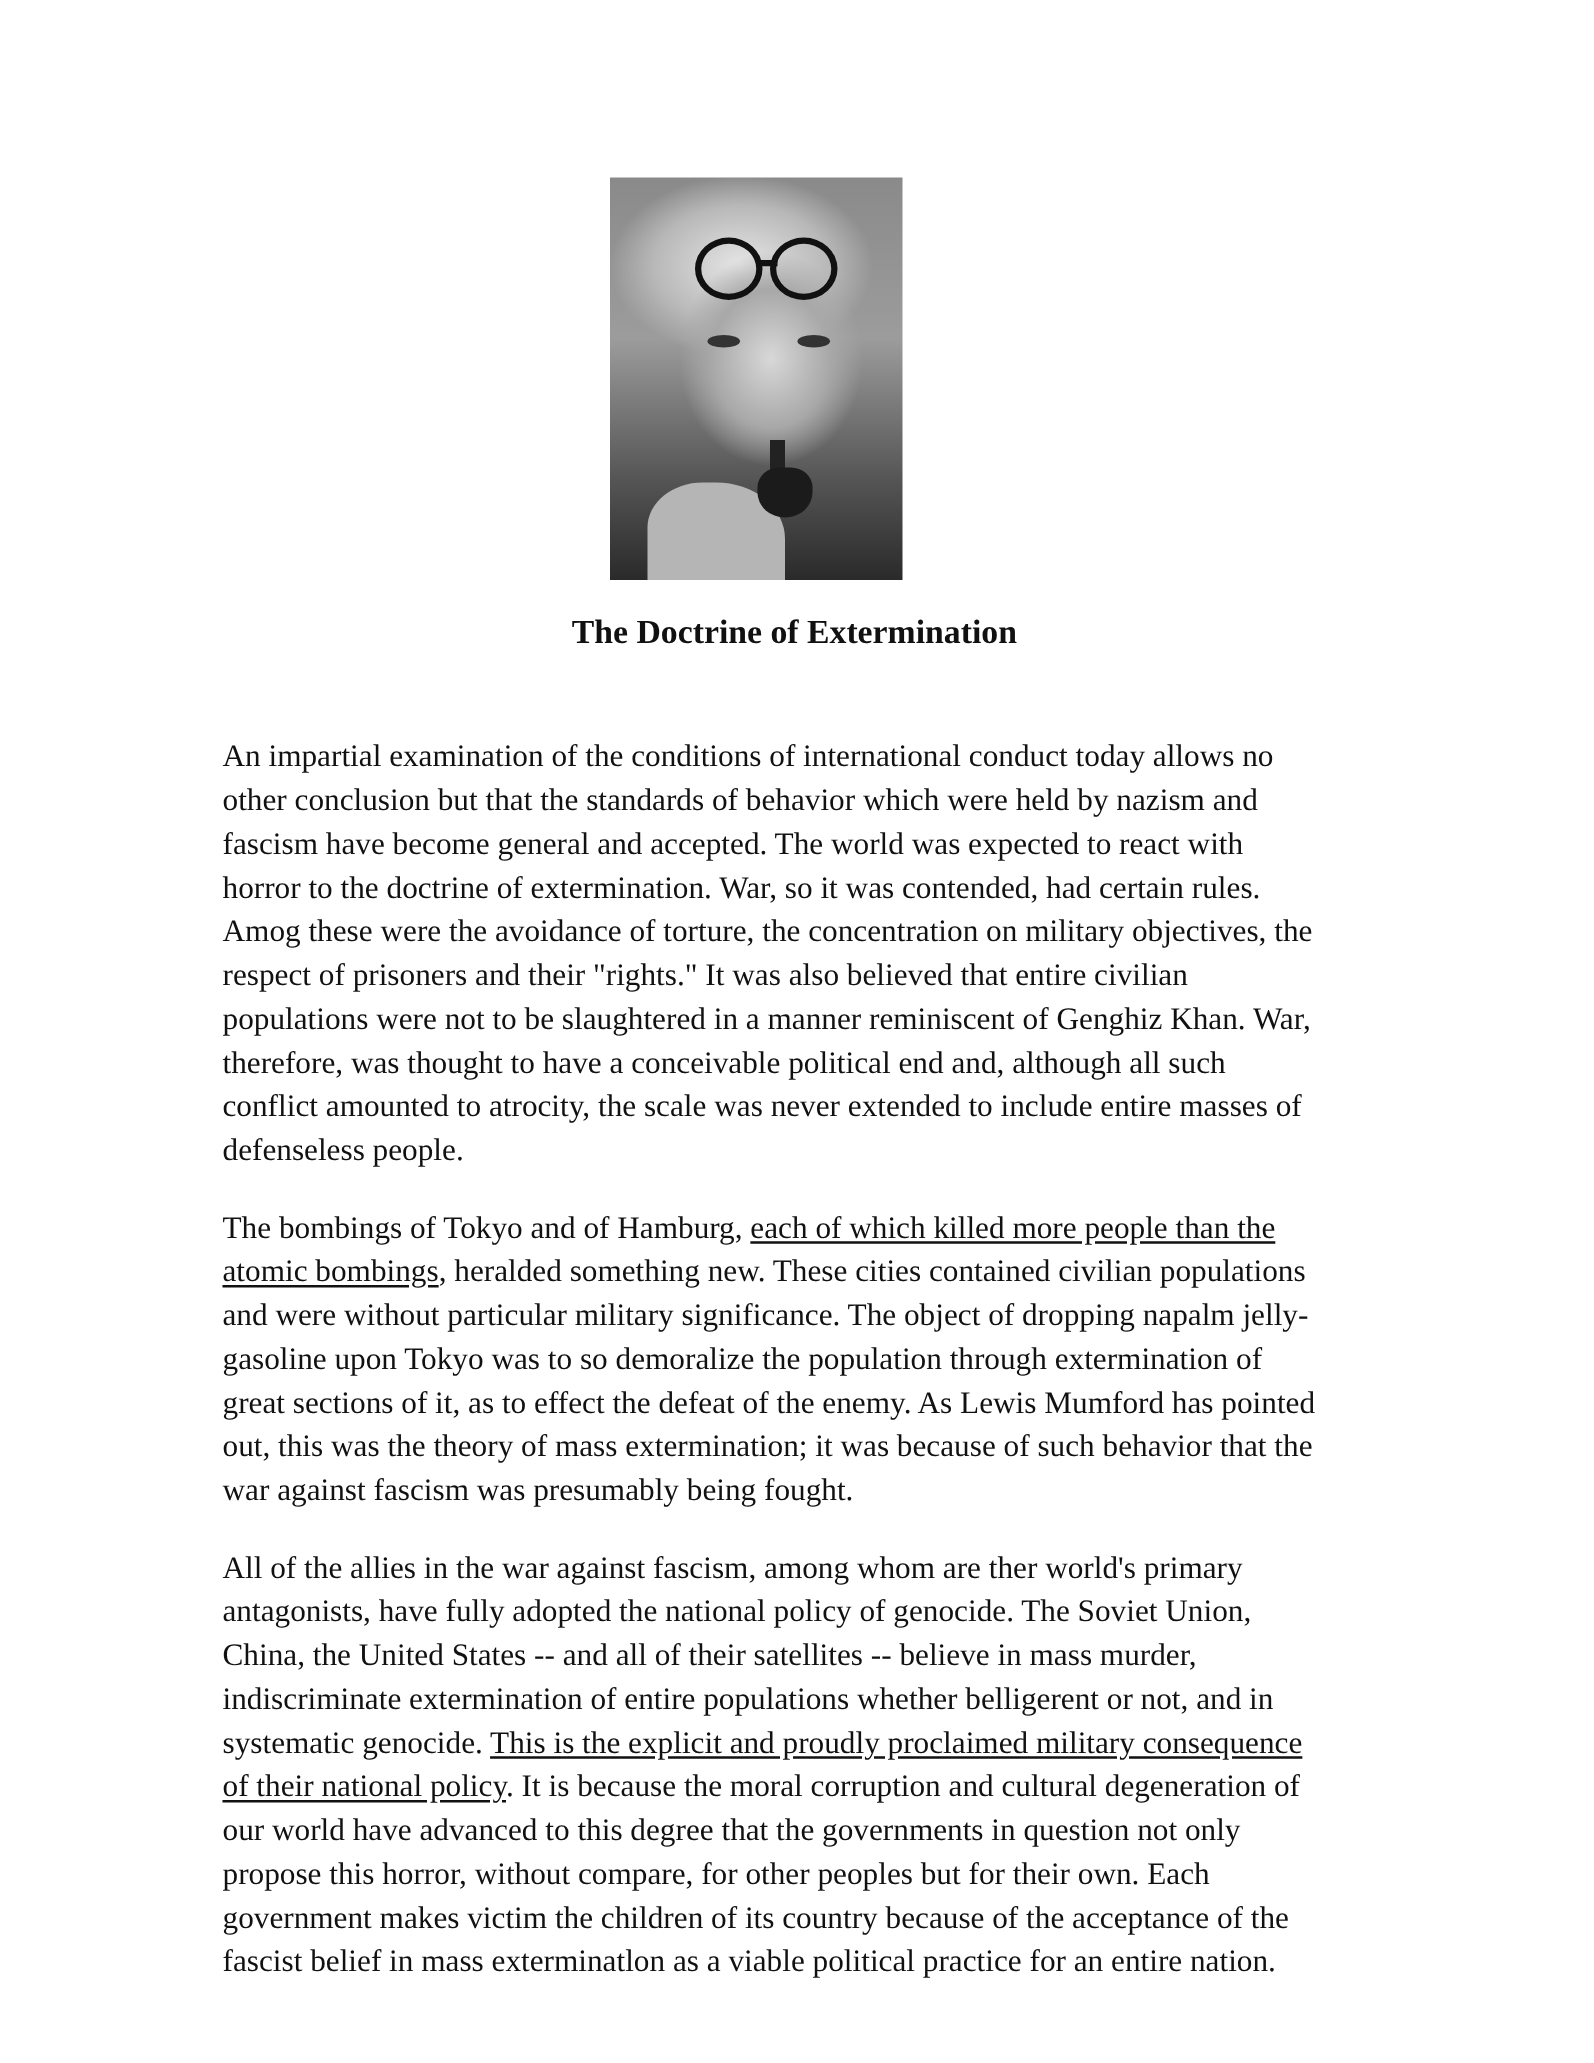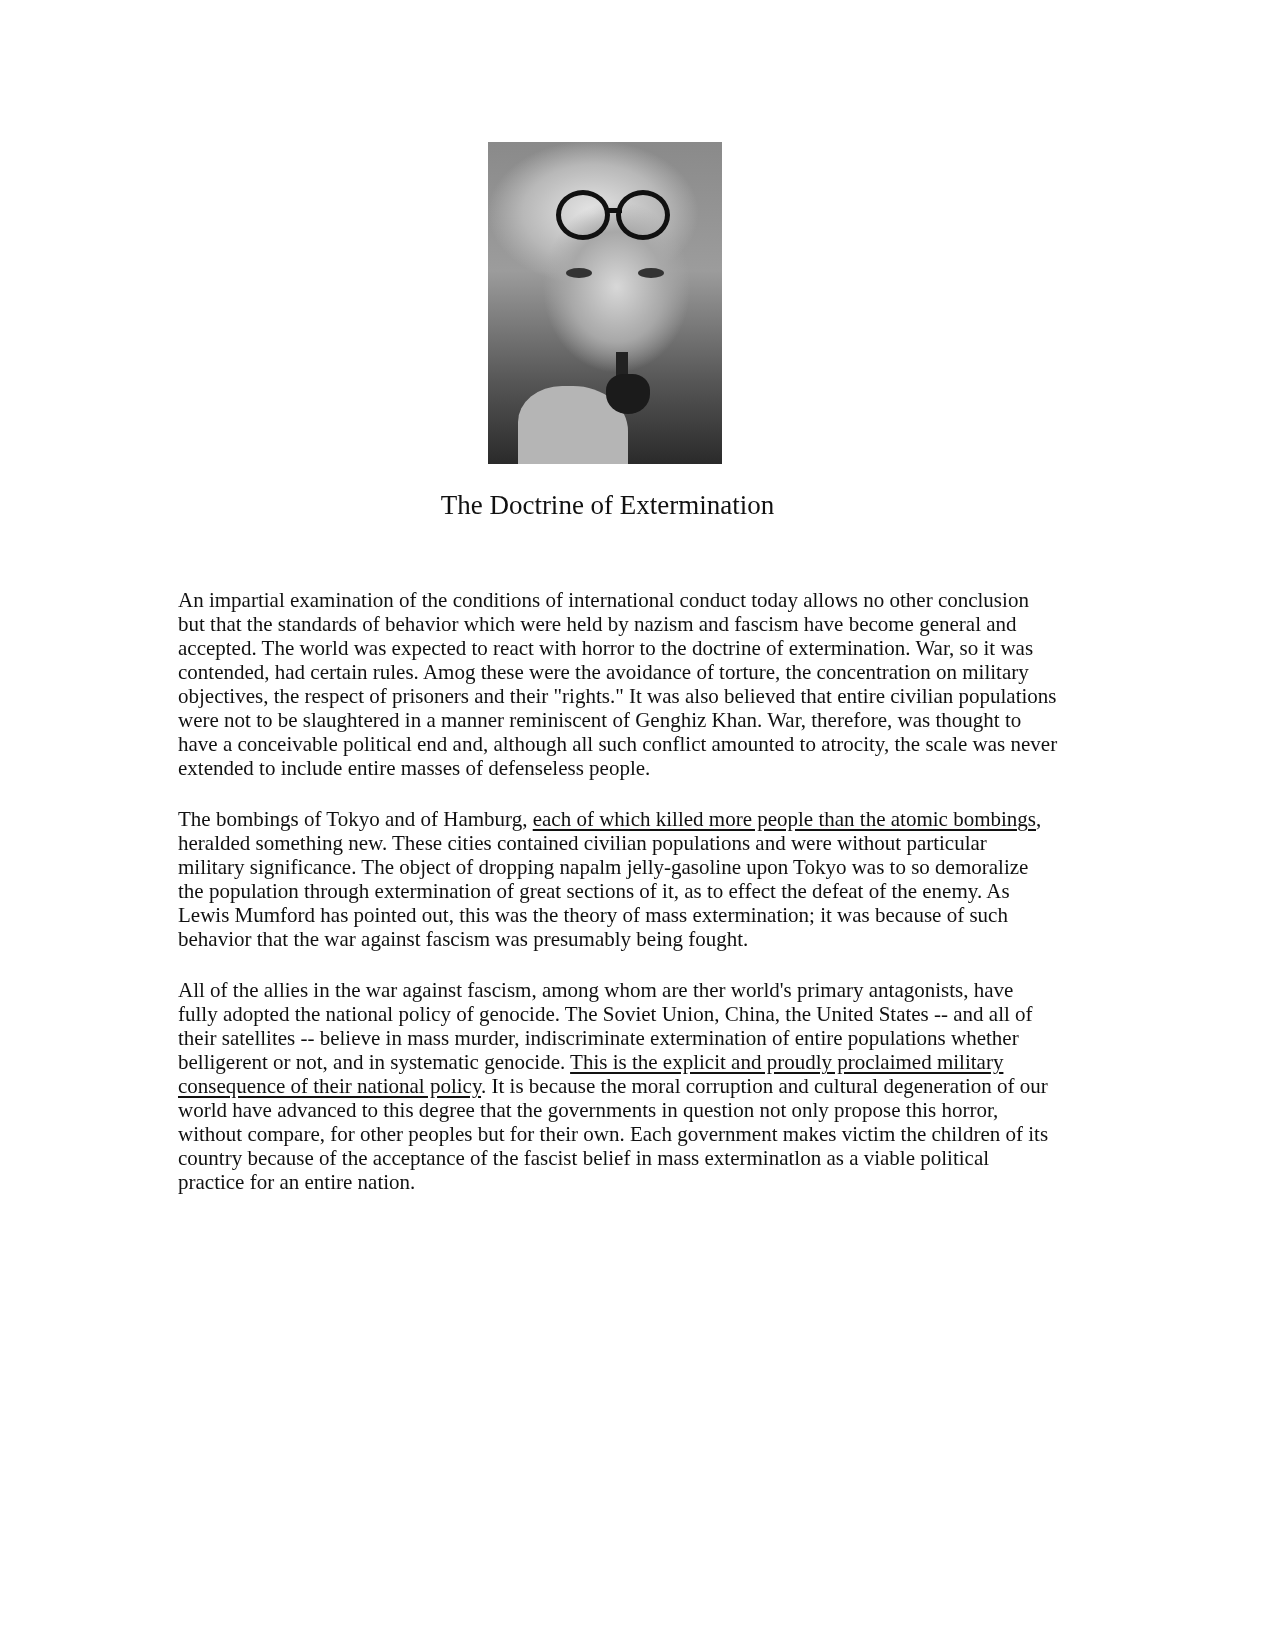--- a/index.html
+++ b/index.html
@@ -18,25 +18,25 @@
     .photo .glasses-l { left: 68px; }
     .photo .glasses-r { left: 128px; }
     .photo .bridge { position: absolute; left: 120px; top: 66px; width: 14px; height: 5px; background: #111; }
     .photo .eye { position: absolute; top: 126px; width: 26px; height: 10px; background: #333; border-radius: 50%; }
     .photo .eye.l { left: 78px; } .photo .eye.r { left: 150px; }
     .photo .pipe { position: absolute; left: 118px; top: 232px; width: 44px; height: 40px; background: #1b1b1b; border-radius: 40% 40% 50% 50%; }
     .photo .stem { position: absolute; left: 128px; top: 210px; width: 12px; height: 28px; background: #222; }
     .photo .hand { position: absolute; left: 30px; top: 244px; width: 110px; height: 90px; background: #b5b5b5; border-radius: 40% 50% 0 0; }
     .title-block {
       position: absolute; left: 0; top: 488px; width: 1215px; text-align: center;
-      font-family: "Liberation Serif", serif; font-weight: normal; font-size: 27px; line-height: 34px;
+      font-family: "Liberation Serif", serif; font-weight: bold; font-size: 27px; line-height: 34px; padding-left: 28px;
     }
     .body-text {
       position: absolute; left: 178px; top: 588px; width: 880px;
-      font-family: "Liberation Serif", serif; font-size: 21px; line-height: 24px;
+      font-family: "Liberation Serif", serif; font-size: 25px; line-height: 35px;
     }
     .body-text p { margin: 0 0 27.2px 0; }
     .u { text-decoration: underline; text-underline-offset: 3px; }
   </style>
 </head>
 <body>
 
 <div class="photo" title="Portrait of Bertrand Russell with glasses on forehead, holding a pipe">
   <div class="hand"></div>
   <div class="glasses-l"></div>

